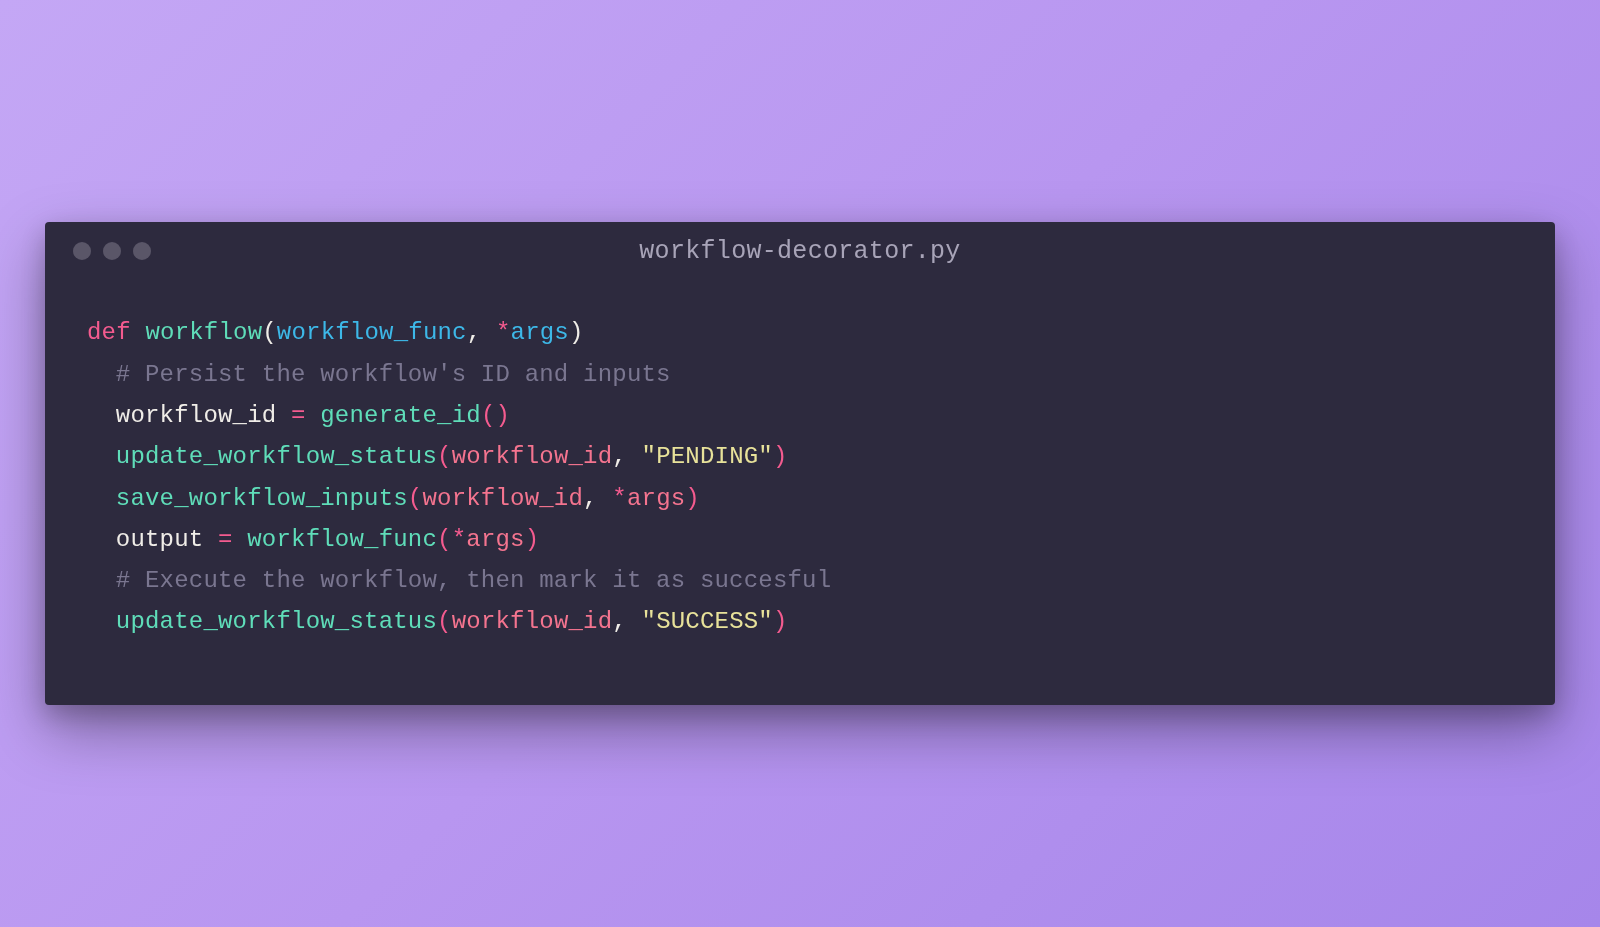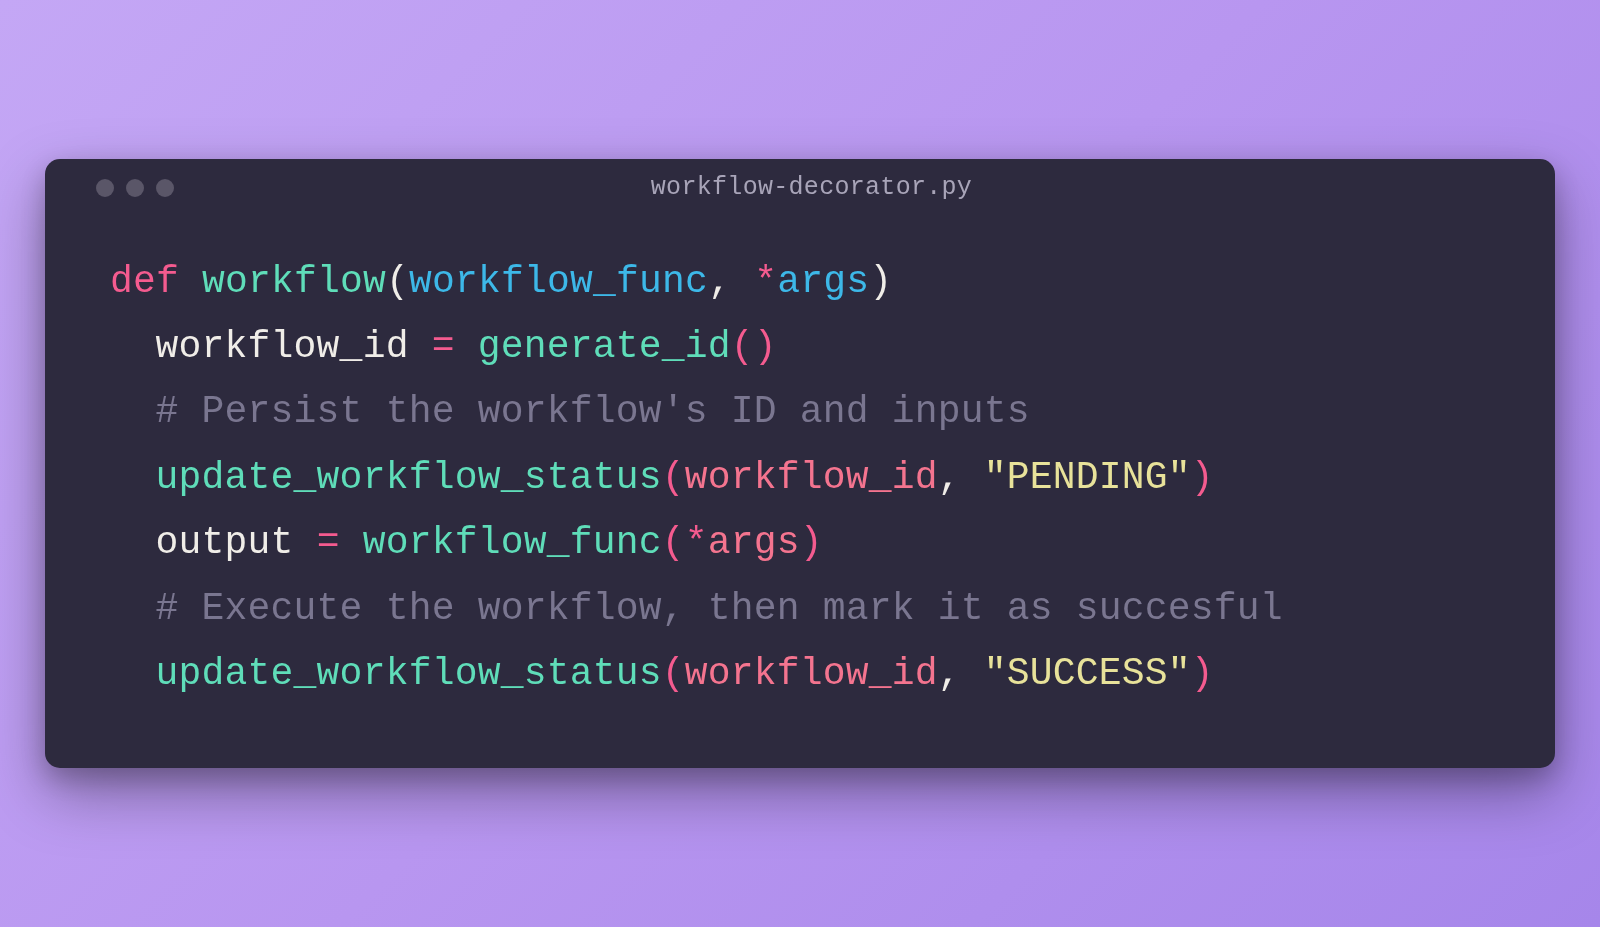--- a/index.html
+++ b/index.html
@@ -14,25 +14,24 @@
       width: 1600px;
       display: flex;
       align-items: center;
       justify-content: center;
       padding: 45px;
       font-family: 'SF Mono', 'Monaco', 'Consolas', 'Courier New', monospace;
     }
 
     .window {
       background: #2d2a3e;
-      border-radius: 15px;
+      border-radius: 4px;
       width: 100%;
       box-shadow: 0 25px 60px rgba(0, 0, 0, 0.35), 0 10px 25px rgba(0, 0, 0, 0.2);
       overflow: hidden;
-      padding-left: 23px;
     }
 
     .titlebar {
       display: flex;
       align-items: center;
       padding: 20px 28px 14px 28px;
       position: relative;
     }
 
     .traffic-lights {
@@ -52,21 +51,21 @@
       left: 50%;
       transform: translateX(-50%);
       color: #a8a4b8;
       font-size: 25px;
       font-weight: 400;
       letter-spacing: 0.3px;
     }
 
     .code-area {
       padding: 38px 42px 62px 42px;
-      font-size: 38px;
+      font-size: 24px;
       line-height: 1.72;
       font-weight: 500;
       letter-spacing: 0.2px;
     }
 
     .code-line {
       white-space: pre;
     }
 
     .indent {
@@ -98,26 +97,27 @@
       <div class="traffic-light"></div>
       <div class="traffic-light"></div>
     </div>
     <div class="title">workflow-decorator.py</div>
   </div>
 
   <div class="code-area">
 
     <div class="code-line"><span class="tk-keyword">def</span> <span class="tk-funcdef">workflow</span><span class="tk-punc">(</span><span class="tk-param">workflow_func</span><span class="tk-punc">, </span><span class="tk-star">*</span><span class="tk-param">args</span><span class="tk-punc">)</span></div>
 
+    <div class="code-line"><span class="indent"></span><span class="tk-comment"># Persist the workflow's ID and inputs</span></div>
+
     <div class="code-line"><span class="indent"></span><span class="tk-ident">workflow_id</span><span class="tk-op"> = </span><span class="tk-funccall">generate_id</span><span class="tk-punc-call">()</span></div>
-
-    <div class="code-line"><span class="indent"></span><span class="tk-comment"># Persist the workflow's ID and inputs</span></div>
 
     <div class="code-line"><span class="indent"></span><span class="tk-funccall">update_workflow_status</span><span class="tk-punc-call">(</span><span class="tk-arg">workflow_id</span><span class="tk-punc">, </span><span class="tk-string">"PENDING"</span><span class="tk-punc-call">)</span></div>
 
+    <div class="code-line"><span class="indent"></span><span class="tk-funccall">save_workflow_inputs</span><span class="tk-punc-call">(</span><span class="tk-arg">workflow_id</span><span class="tk-punc">, </span><span class="tk-star">*</span><span class="tk-arg">args</span><span class="tk-punc-call">)</span></div>
 
     <div class="code-line"><span class="indent"></span><span class="tk-ident">output</span><span class="tk-op"> = </span><span class="tk-funccall">workflow_func</span><span class="tk-punc-call">(</span><span class="tk-star">*</span><span class="tk-arg">args</span><span class="tk-punc-call">)</span></div>
 
     <div class="code-line"><span class="indent"></span><span class="tk-comment"># Execute the workflow, then mark it as succesful</span></div>
 
     <div class="code-line"><span class="indent"></span><span class="tk-funccall">update_workflow_status</span><span class="tk-punc-call">(</span><span class="tk-arg">workflow_id</span><span class="tk-punc">, </span><span class="tk-string">"SUCCESS"</span><span class="tk-punc-call">)</span></div>
 
 
   </div>
 </div>

